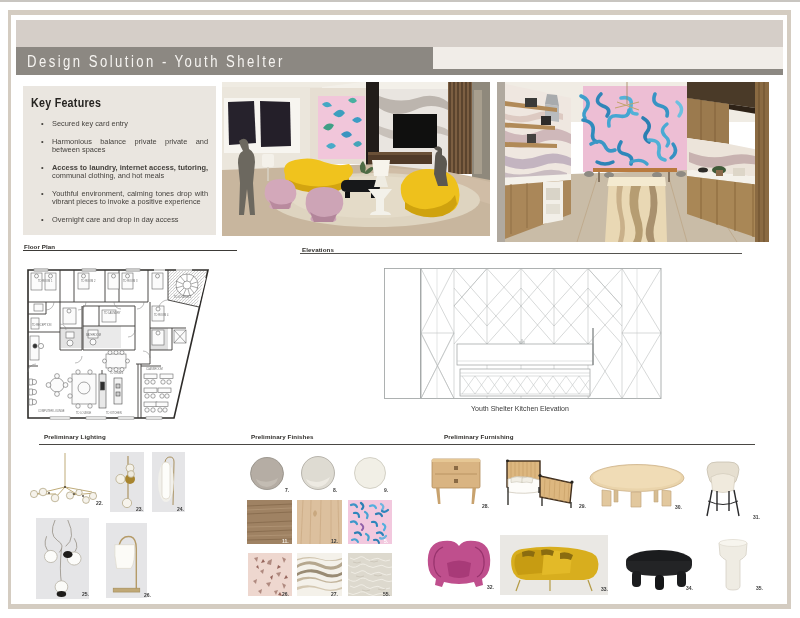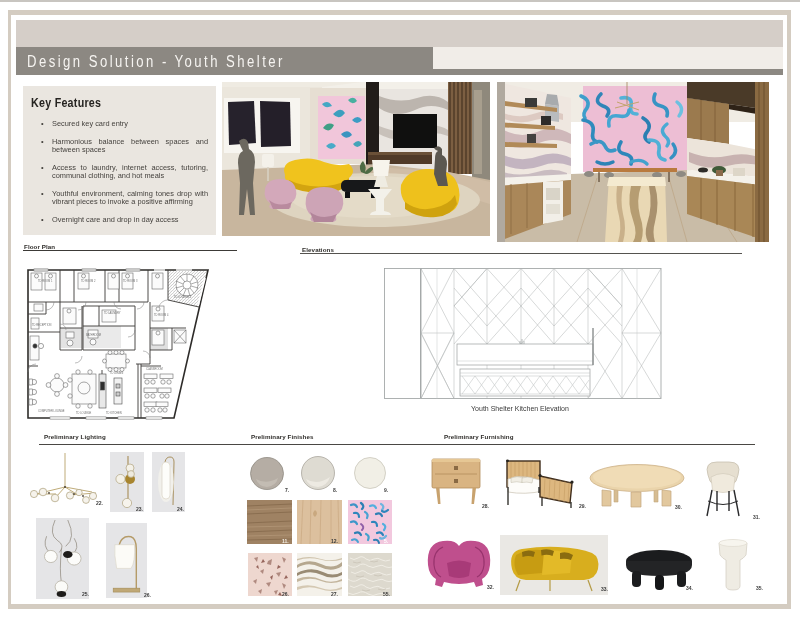--- a/index.html
+++ b/index.html
@@ -24,32 +24,32 @@
 <div class="abs" style="left:27px;top:53px;width:340px;font-size:16px;color:#f6f4f1;letter-spacing:3px;transform:scaleX(0.82);transform-origin:0 0;white-space:nowrap;">Design Solution - Youth Shelter</div>
 
 <div class="abs" style="left:23px;top:86px;width:193px;height:149px;background:#eae6e0;"></div>
 
 <div class="abs" style="left:31px;top:95.5px;font-size:12px;font-weight:bold;color:#262421;letter-spacing:0.3px;transform:scaleX(0.89);transform-origin:0 0;white-space:nowrap;">Key Features</div>
 
 <div class="abs" style="left:40px;top:120px;width:168px;font-size:7.4px;line-height:8.5px;color:#45423e;">
   <div style="position:relative;padding-left:12px;margin-bottom:9px;"><span style="position:absolute;left:1px;">•</span>Secured key card entry</div>
   <div style="position:relative;padding-left:12px;margin-bottom:9px;">
       <span style="position:absolute;left:1px;">•</span>
-      <div style="text-align:justify;text-align-last:justify;">Harmonious balance between spaces and</div>
+      <div style="text-align:justify;text-align-last:justify;">Harmonious balance private private and</div>
       <div>between spaces</div>
     </div>
   <div style="position:relative;padding-left:12px;margin-bottom:9px;">
       <span style="position:absolute;left:1px;">•</span>
-      <div style="text-align:justify;text-align-last:justify;">Access to laundry, internet access, tutoring,</div>
+      <div style="text-align:justify;text-align-last:justify;font-weight:bold;">Access to laundry, internet access, tutoring,</div>
       <div>communal clothing, and hot meals</div>
     </div>
   <div style="position:relative;padding-left:12px;margin-bottom:9px;">
       <span style="position:absolute;left:1px;">•</span>
       <div style="text-align:justify;text-align-last:justify;">Youthful environment, calming tones drop with</div>
-      <div>vibrant pieces to invoke a positive affirming</div>
+      <div>vibrant pieces to invoke a positive experience</div>
     </div>
   <div style="position:relative;padding-left:12px;"><span style="position:absolute;left:1px;">•</span>Overnight care and drop in day access</div>
 </div>
 
 <div class="abs" id="livingroom" style="left:222px;top:82px;width:268px;height:154px;">
 <svg width="268" height="154" viewBox="0 0 268 154">
 
  <rect x="0" y="0" width="268" height="20" fill="#f3f0e9"></rect>
 
  <rect x="0" y="4" width="100" height="84" fill="#ebe6dc"></rect>

